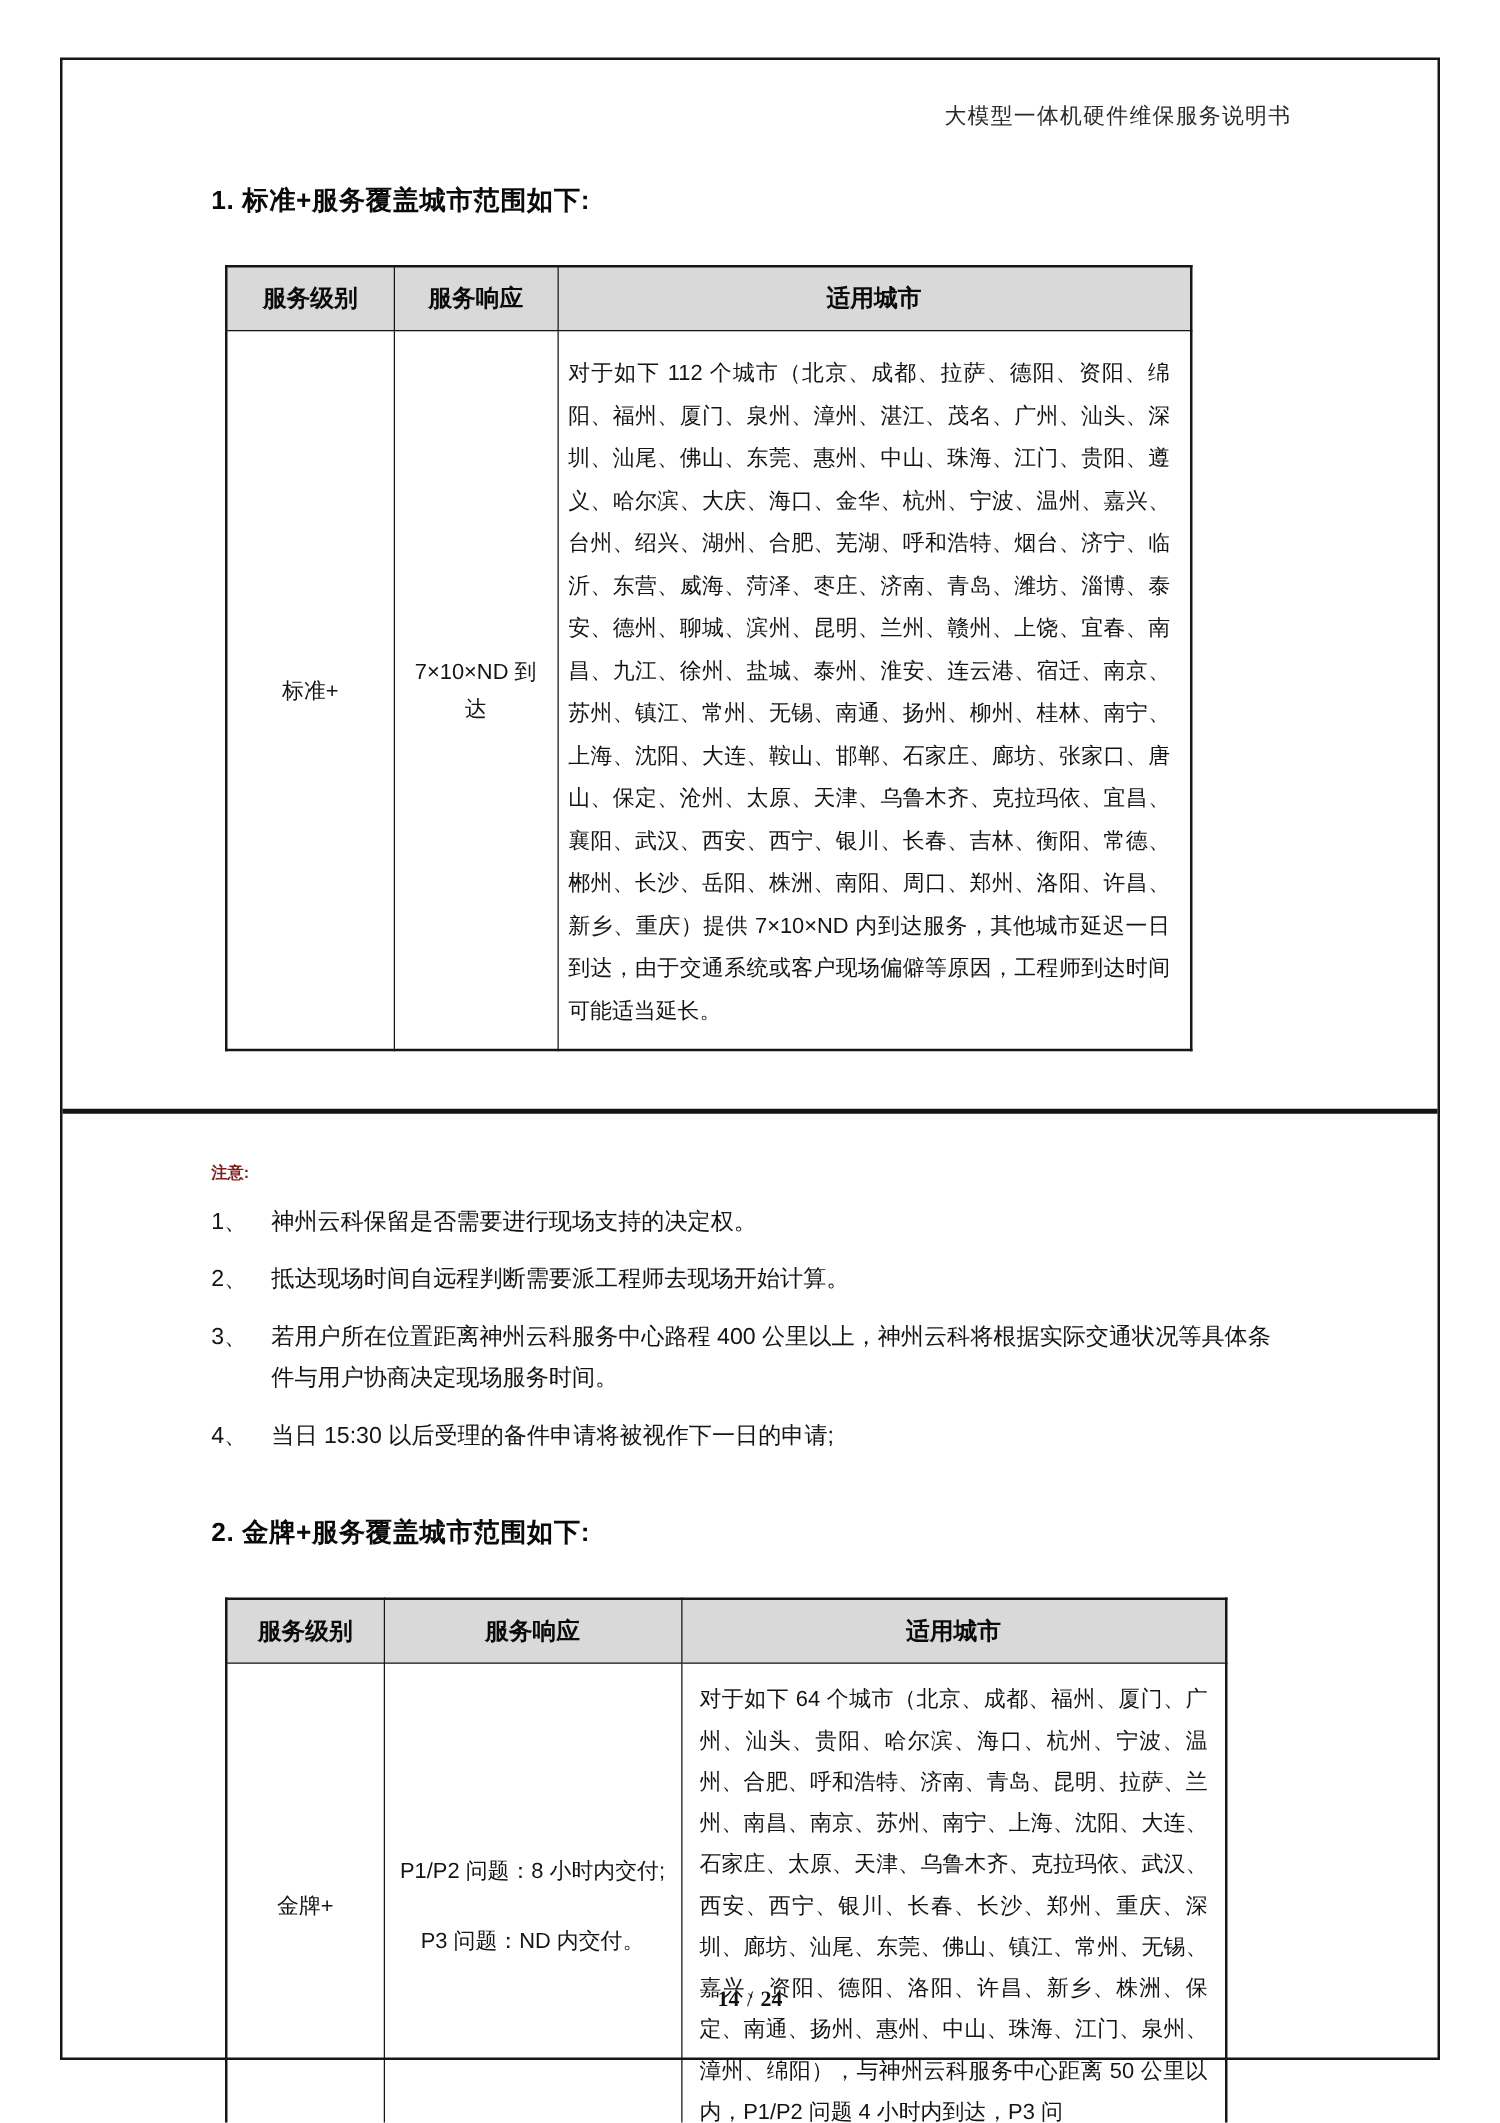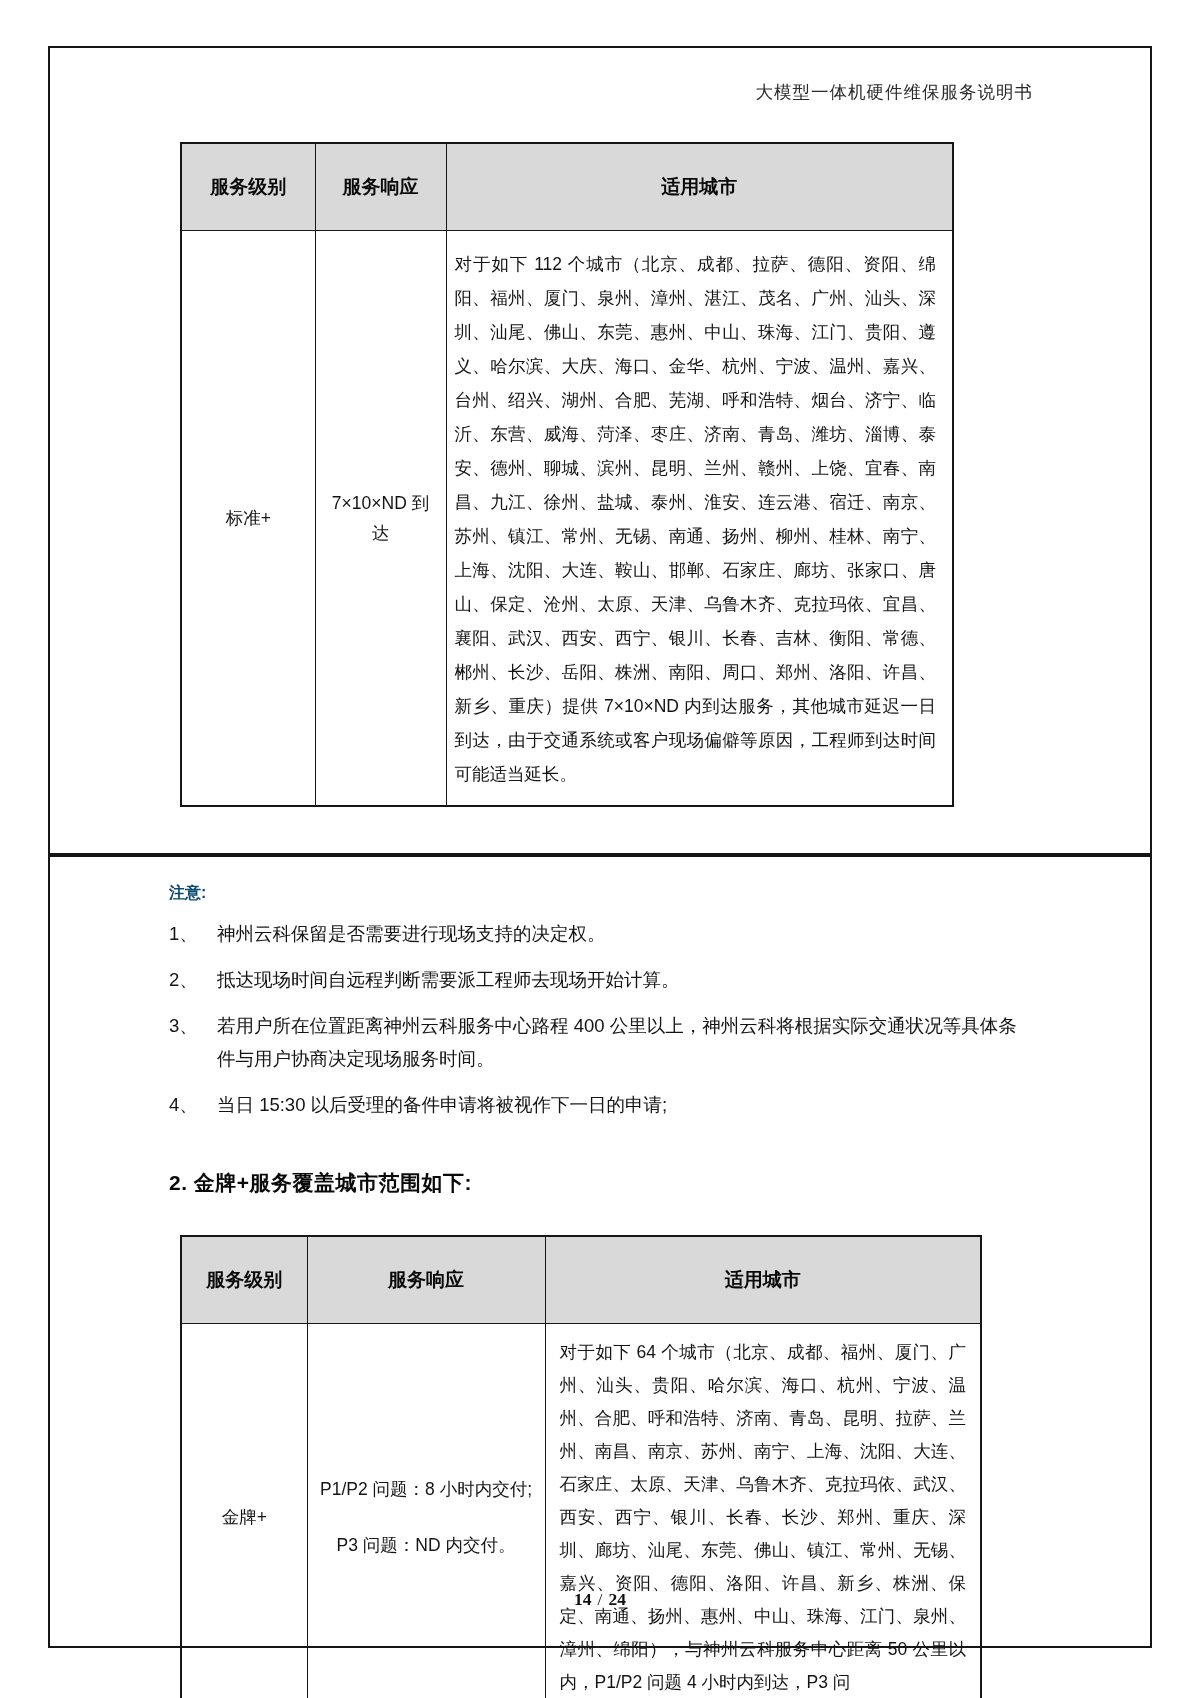--- a/index.html
+++ b/index.html
@@ -33,40 +33,40 @@
     border-collapse:collapse;table-layout:fixed;
     margin:38px 0 0 11px;
     border:2px solid #161616;
   }
   table.table1{width:772px;}
   table.table2{width:800px;}
   .svc-table th{
     background:#d9d9d9;
     border:1.5px solid #161616;
     font-size:19px;font-weight:bold;color:#0a0a0a;
-    padding:30px 4px;text-align:center;
+    padding:12px 4px;text-align:center;
   }
   .svc-table td{
     border:1.5px solid #161616;
     font-size:17.5px;color:#141414;
     vertical-align:middle;
   }
   .svc-table td.center{text-align:center;padding:8px 12px;line-height:30px;}
   .svc-table td.cities{
     text-align:justify;text-justify:inter-character;
     padding:16px 16px 14px 8px;line-height:34px;
   }
   .table2 td.cities{line-height:33px;padding:12px 14px 10px 14px;}
   .resp-line{text-align:center;line-height:30px;}
   .resp-gap{margin-top:26px;}
   .thick-divider{
     height:4px;background:#141414;
     margin:46px -117px 0 -119px;
   }
-  .notes-label{margin-top:26px;font-size:16px;font-weight:bold;color:#0c4a6e;}
+  .notes-label{margin-top:38px;font-size:13px;font-weight:bold;color:#7f1d1d;}
   .note-item{display:flex;margin-top:13px;font-size:18.5px;line-height:33px;color:#141414;}
   .note-num{flex:0 0 48px;}
   .note-text{flex:1;}
   .footer{
     position:absolute;left:0;right:0;bottom:36px;
     text-align:center;
     font-family:"Liberation Serif","DejaVu Serif",serif;
     font-size:17.5px;color:#111;
   }
   .pg-num{font-weight:bold;}
@@ -75,20 +75,21 @@
 </head>
 <body>
 
 <div class="page">
   <div class="frame">
     <div class="content">
 
       <div class="doc-header">大模型一体机硬件维保服务说明书</div>
 
 
+      <h2 class="sec-heading">1. 标准+服务覆盖城市范围如下:</h2>
 
       <table class="svc-table table1">
         <colgroup>
           <col style="width:134px">
             <col style="width:131px">
             <col style="width:507px">
         </colgroup>
         <thead>
           <tr>
             <th>服务级别</th>

